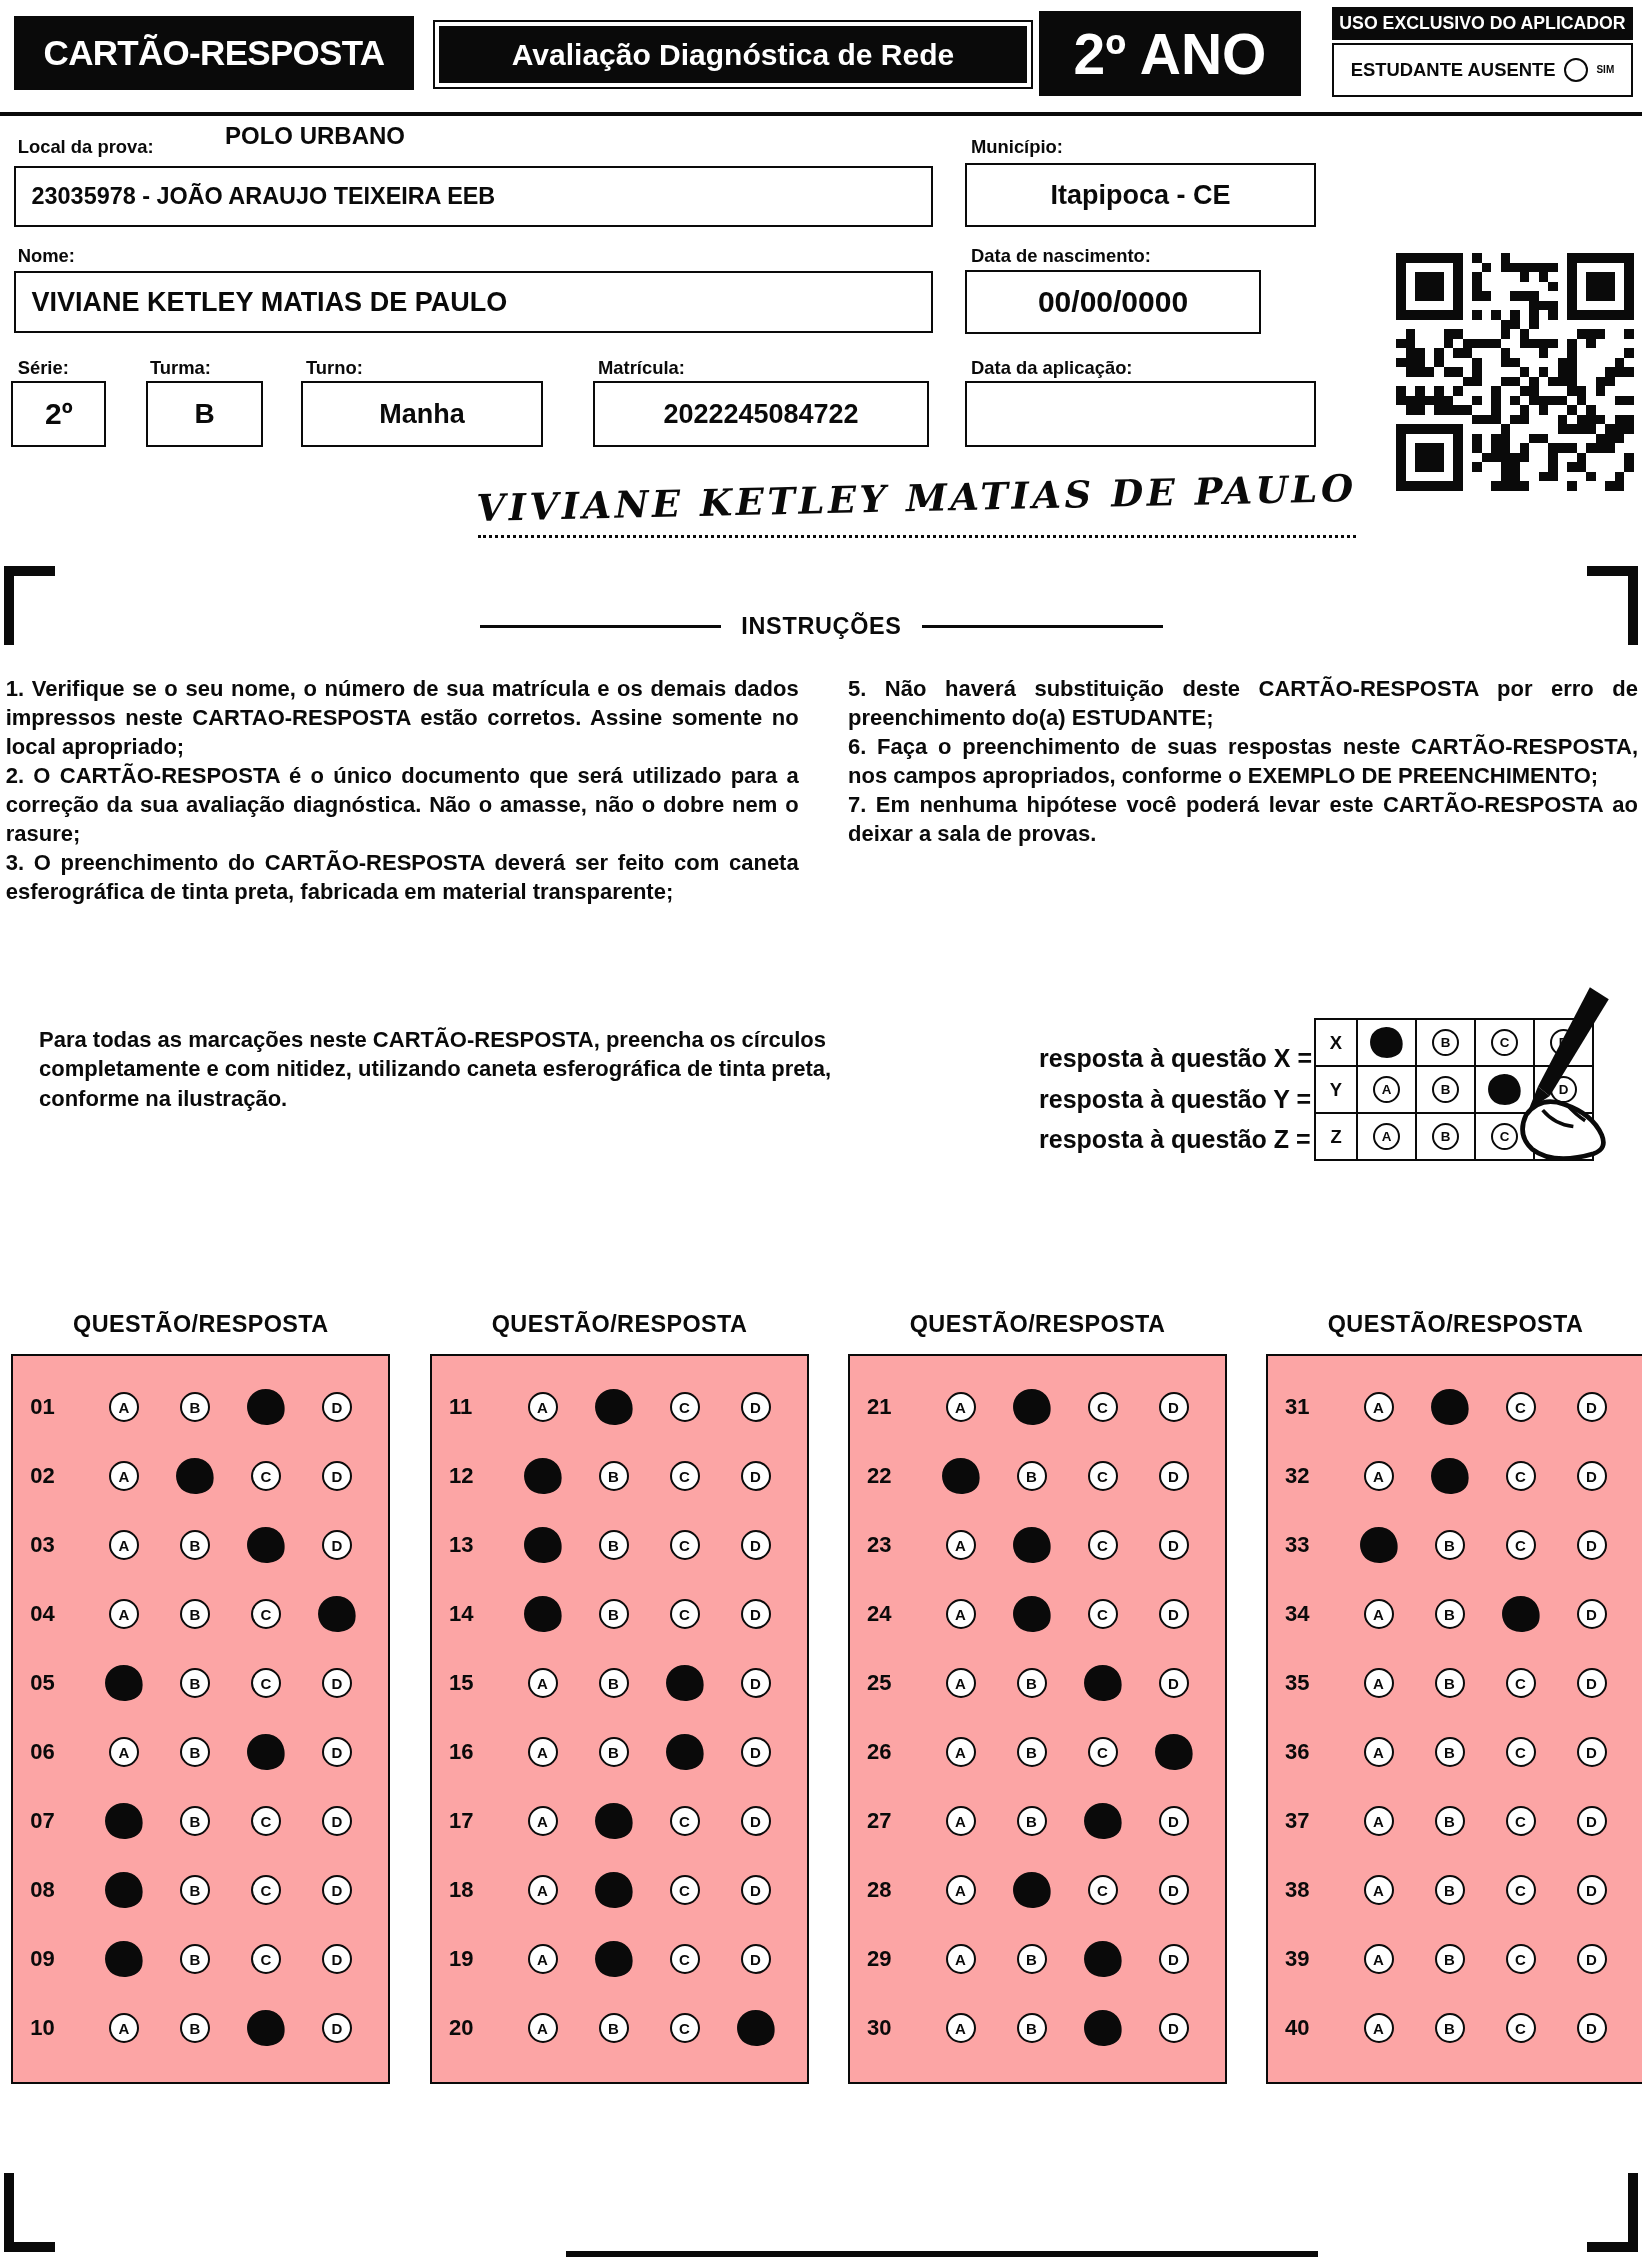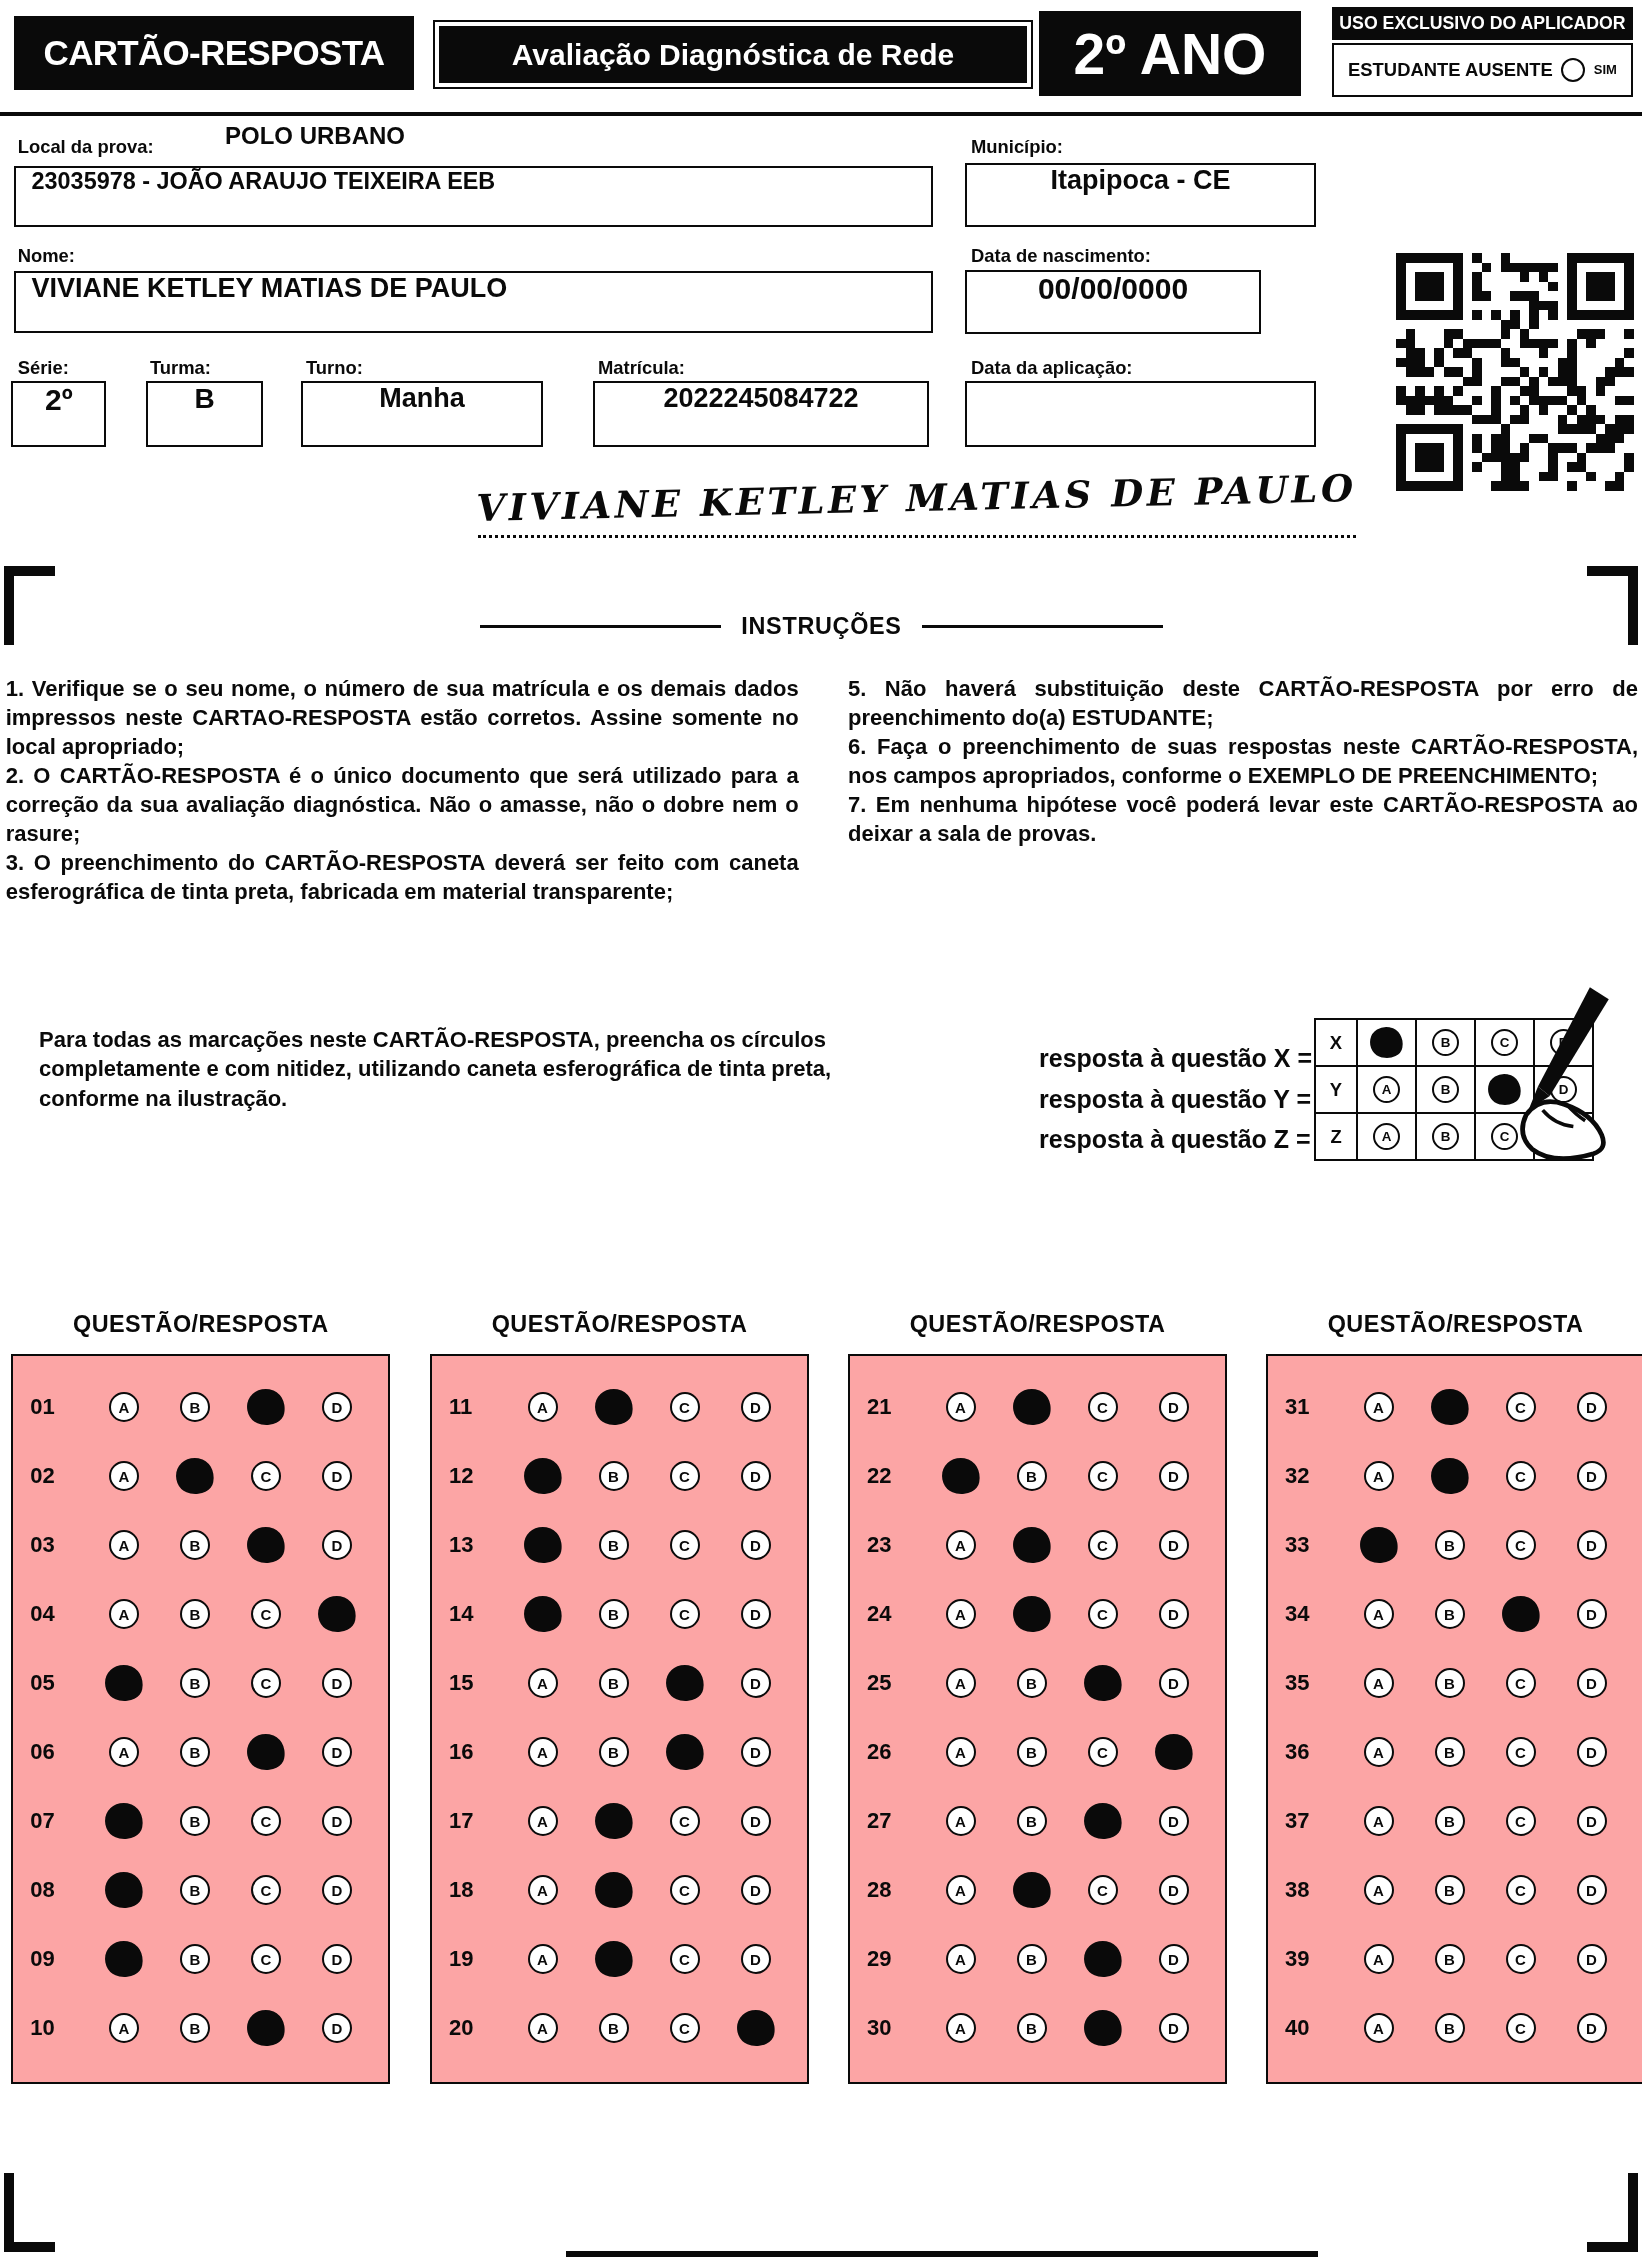--- a/index.html
+++ b/index.html
@@ -11,26 +11,26 @@
 
   
   .hdr-title { left:14px; top:15.6px; width:400px; height:74px; font-size:35px; font-weight:bold; letter-spacing:-0.7px; }
   .hdr-sub-wrap { left:433px; top:20px; width:600px; height:69px; border:2.8px solid #0a0a0a; padding:4.2px; background:#fff; }
   .hdr-sub { width:100%; height:100%; font-size:30px; font-weight:bold; }
   .hdr-grade { left:1039px; top:11.3px; width:262px; height:85px; font-size:57px; font-weight:bold; }
   .hdr-right { left:1332px; top:7px; width:301px; }
   .hdr-exclusive { height:33px; font-size:17.7px; font-weight:bold; }
   .hdr-absent { margin-top:2.8px; height:54px; border:2.8px solid #0a0a0a; background:#fff; display:flex; align-items:center; justify-content:center; gap:8.5px; font-size:18.4px; font-weight:bold; }
   .absent-circle { width:24px; height:24px; border:2.8px solid #0a0a0a; border-radius:50%; background:#fff; }
-  .absent-sim { font-size:13px; font-weight:bold; }
+  .absent-sim { font-size:10px; font-weight:bold; }
   .hrule { left:0; top:112px; width:1643px; height:4.2px; background:#0a0a0a; }
 
   
   .field-label { font-weight:bold; font-size:18.4px; }
-  .field-box { border:2.8px solid #0a0a0a; background:#fff; display:flex; align-items:flex-start; font-weight:bold; }
+  .field-box { border:2.8px solid #0a0a0a; background:#fff; display:flex; align-items:center; font-weight:bold; }
   .fb-left { padding-left:15.6px; }
   .fb-center { justify-content:center; }
 
   .local-label { left:17.7px; top:136px; }
   .local-value { left:225px; top:122px; font-size:24px; font-weight:bold; }
   .school-box { left:14px; top:166px; width:919px; height:61px; font-size:23.4px; }
   .mun-label { left:971px; top:136px; }
   .mun-box { left:965px; top:163px; width:351px; height:64px; font-size:27px; }
   .nome-label { left:17.7px; top:245px; }
   .nome-box { left:14px; top:271px; width:919px; height:62px; font-size:27px; }

